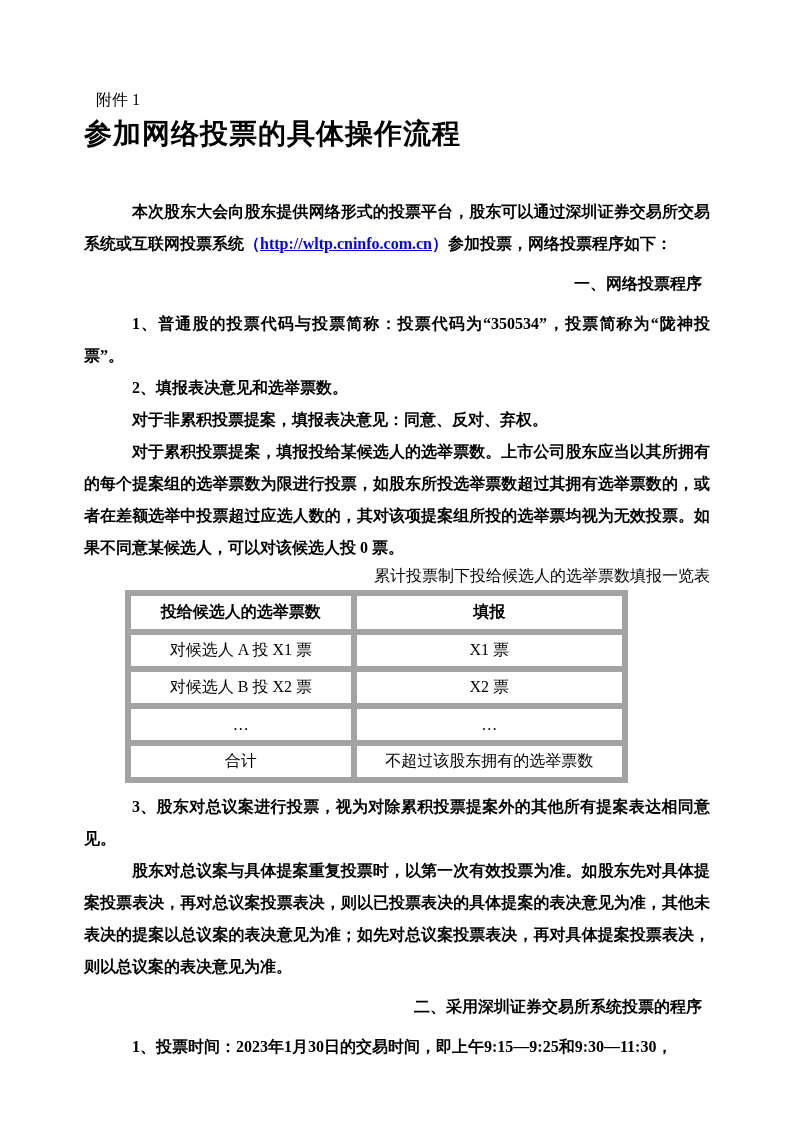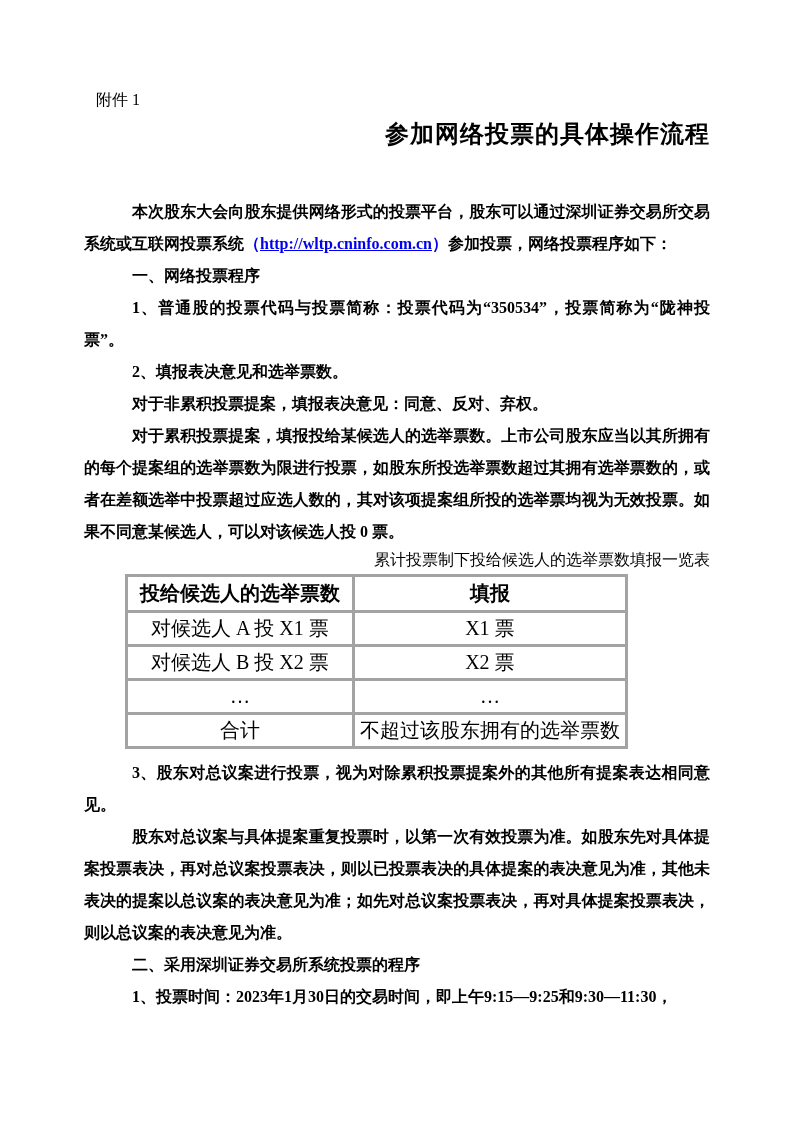--- a/index.html
+++ b/index.html
@@ -19,40 +19,41 @@
     font-size: 16px;
     color: #000000;
     overflow: hidden;
   }
   .attachment {
     line-height: 24px;
     margin: 0 0 6px 12px;
   }
   .doc-title {
     font-family: "Liberation Sans", "DejaVu Sans", sans-serif;
-    font-size: 24px;
+    font-size: 28px;
     font-weight: bold;
-    text-align: right;
+    text-align: left;
     line-height: 32px;
     margin: 0 0 46px 0;
     letter-spacing: 1px;
   }
   .para {
     margin: 0;
     text-indent: 48px;
     text-align: justify;
     line-height: 32px;
     font-weight: bold;
   }
   .heading {
-    margin: 0;
+    margin: 8px;
     font-family: Liberation Sans, sans-serif;
     font-weight: bold;
     text-indent: 48px;
     line-height: 32px;
+    text-align: right;
   }
   .link {
     color: #0000EE;
     text-decoration: none;
   }
   .link a, a.url {
     color: #0000EE;
     text-decoration: underline;
     cursor: pointer;
   }
@@ -62,25 +63,25 @@
     margin: 0;
   }
   table.vote-table {
     border-collapse: collapse;
     width: 503px;
     margin: 2px 0 8px 41px;
     table-layout: fixed;
   }
   table.vote-table th,
   table.vote-table td {
-    border: 3px solid #a3a3a3;
+    border: 6px solid #a3a3a3;
     text-align: center;
     vertical-align: middle;
     padding: 0;
-    font-size: 20px;
+    font-size: 16px;
   }
   table.vote-table th {
     font-family: "Liberation Sans", "DejaVu Sans", sans-serif;
     font-weight: bold;
     height: 33px;
   }
   table.vote-table td {
     height: 31px;
     font-weight: normal;
   }

